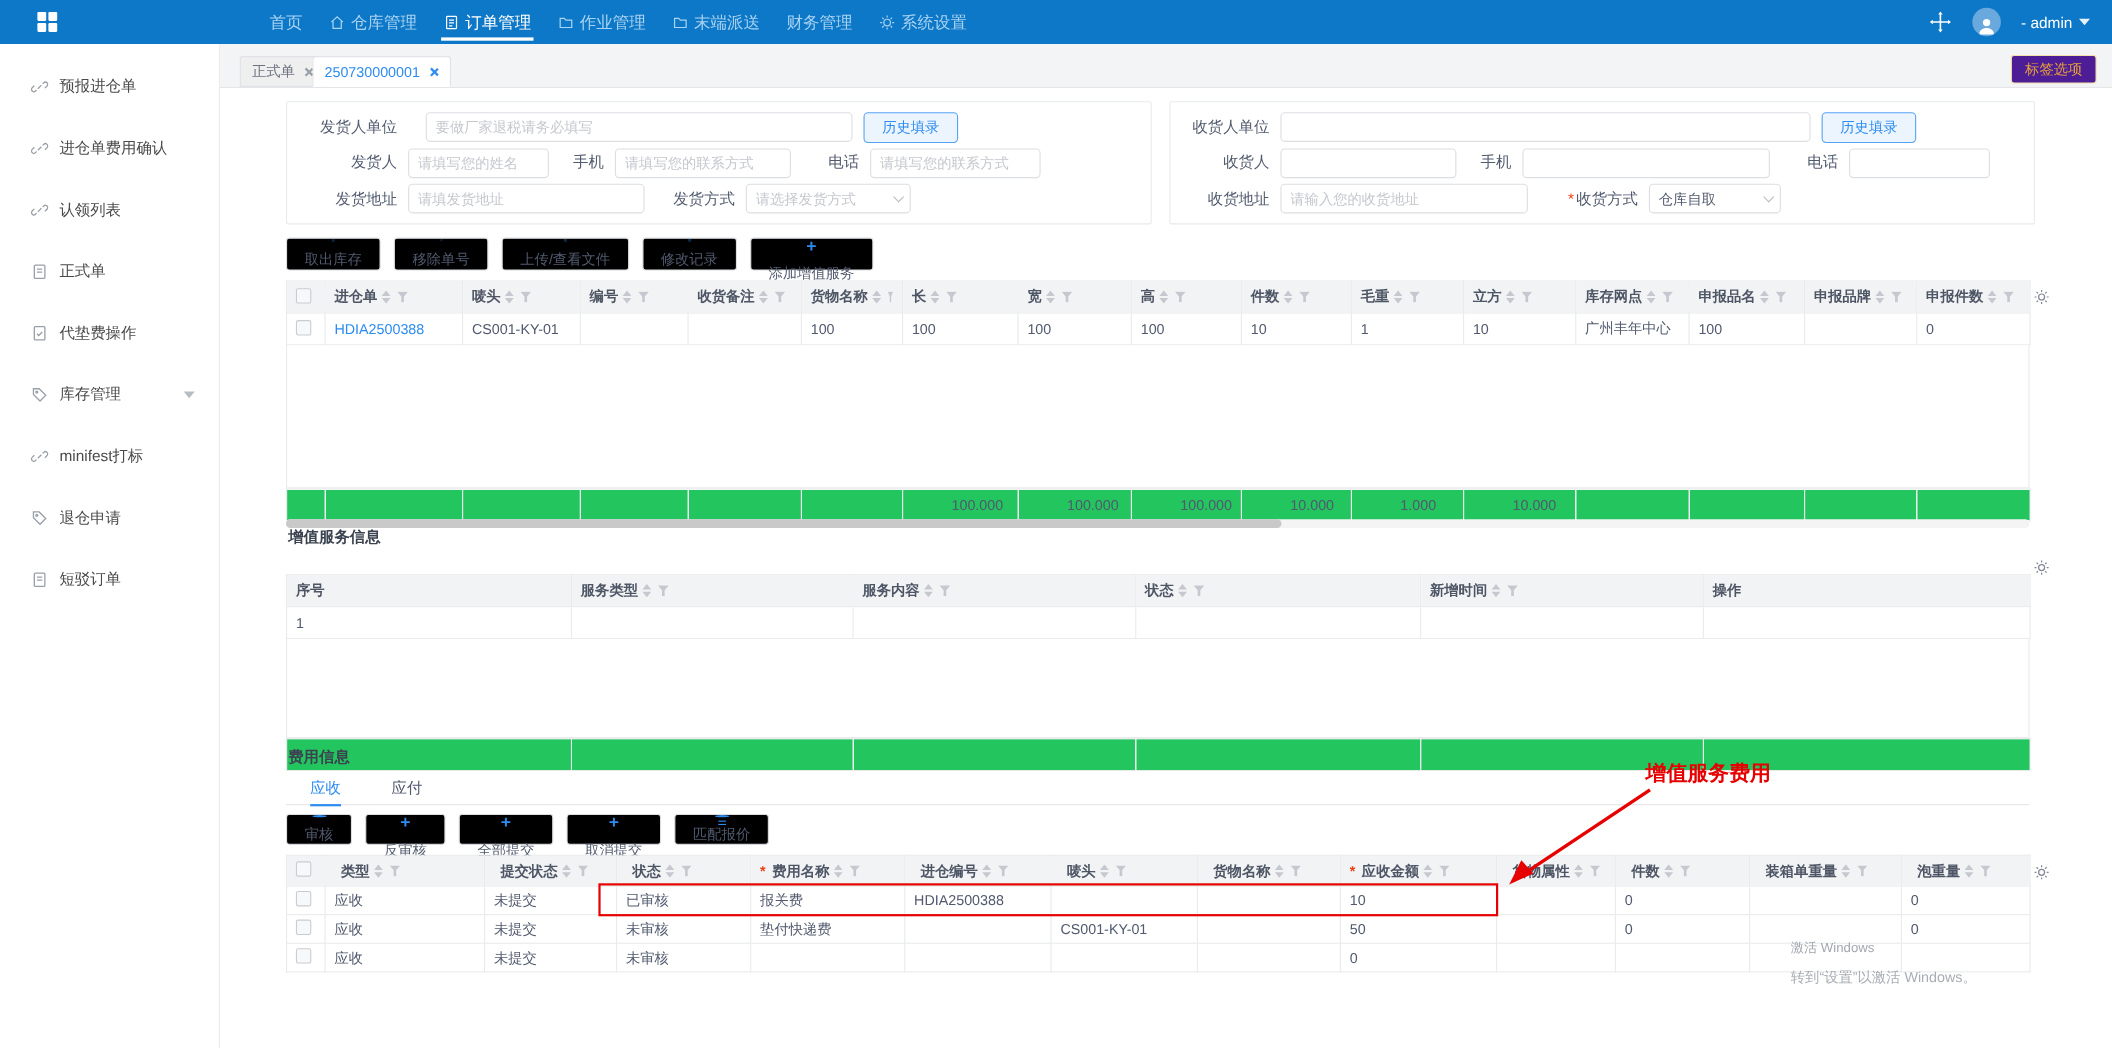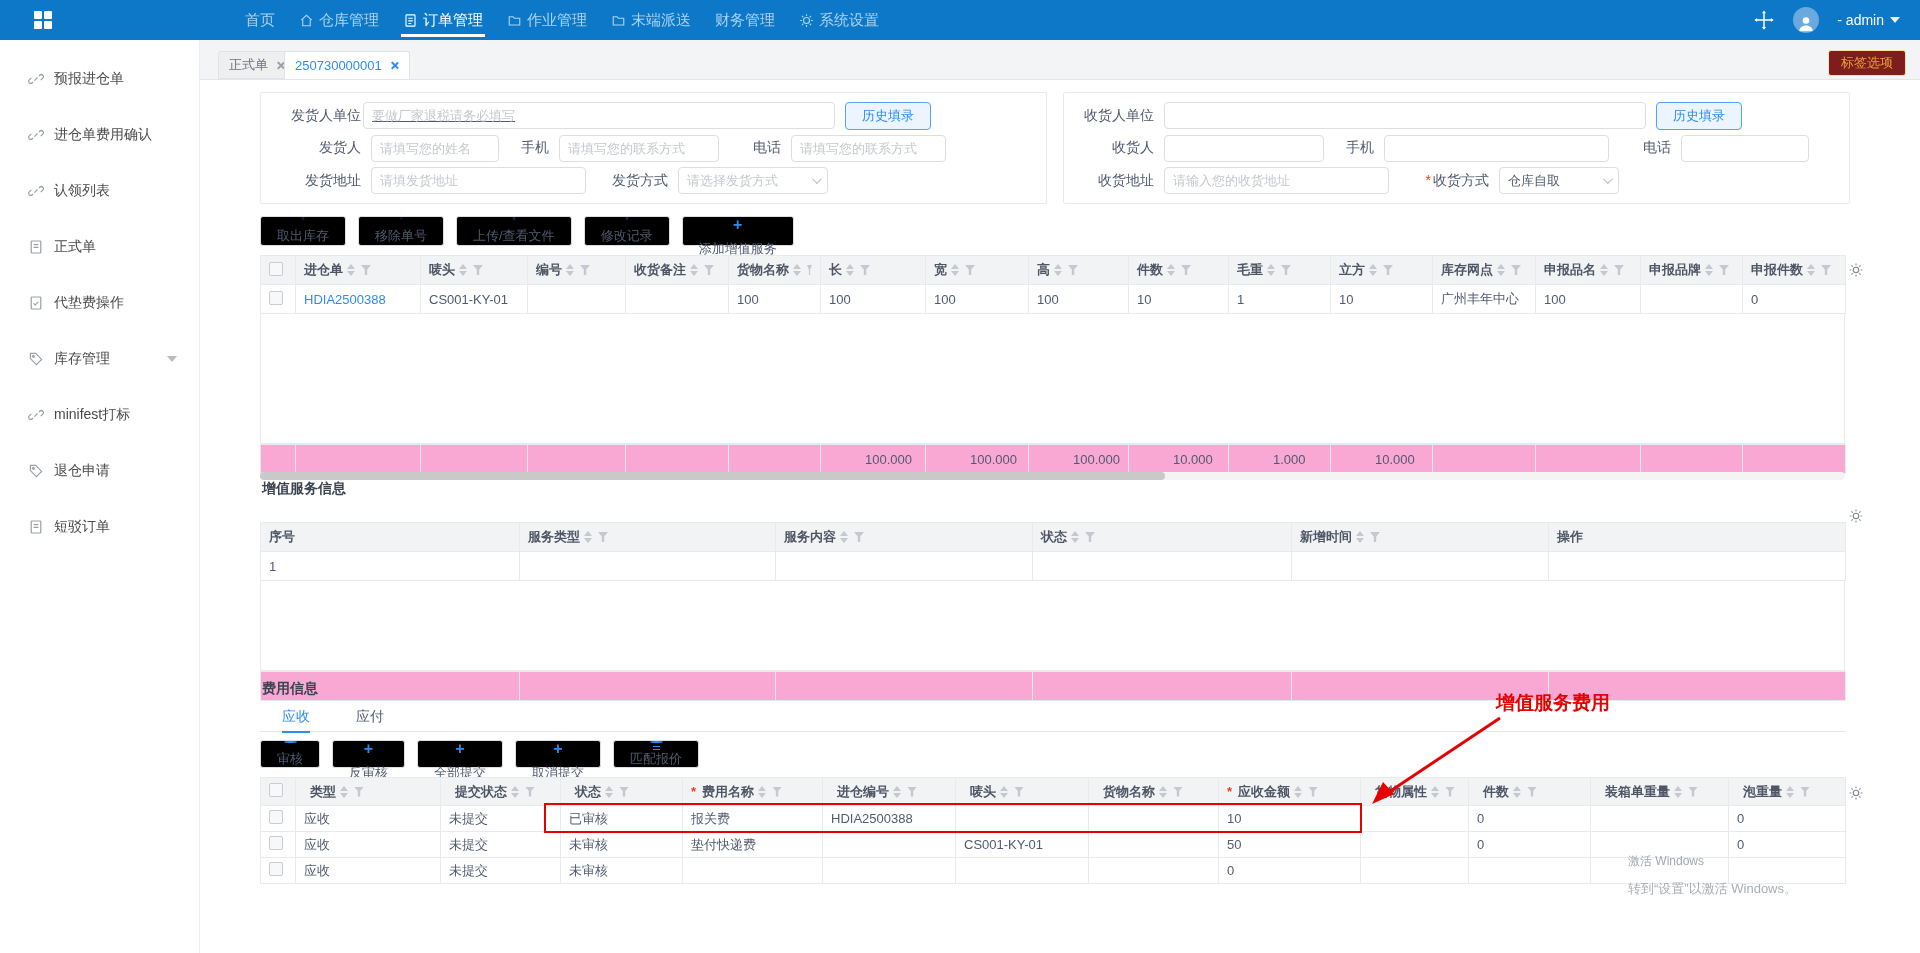--- a/index.html
+++ b/index.html
@@ -28,21 +28,21 @@
   .side-chevron { position:absolute; right:22px; width:0; height:0; border-left:5px solid transparent; border-right:5px solid transparent; border-top:6px solid #b6bcc4; }
 
   
   .tabbar { position:absolute; left:200px; top:40px; right:0; height:40px; background:#f3f4f6; border-bottom:1px solid #e3e5e8; }
   .tab { position:absolute; top:11px; height:28px; display:flex; align-items:center; gap:8px; padding:0 10px; font-size:13px; border:1px solid #e0e2e6; background:#efefef; color:#6b7280; cursor:pointer; border-radius:3px 3px 0 0; }
   .tab.active { background:#fff; color:#2d8cf0; border-bottom-color:#fff; }
   .tab .x { font-size:0; width:9px; height:9px; position:relative; cursor:pointer; }
   .tab .x::before,.tab .x::after { content:""; position:absolute; left:4px; top:0; width:1.5px; height:9px; background:#9aa0a8; }
   .tab .x::before { transform:rotate(45deg);} .tab .x::after { transform:rotate(-45deg);}
   .tab.active .x::before,.tab.active .x::after { background:#2d8cf0; }
-  .tag-options { position:absolute; right:14px; top:10px; height:26px; padding:0 12px; background:#7f1d1d; border:1px solid #f5e0a9; border-radius:3px; color:#e6a23c; font-size:13px; display:flex; align-items:center; cursor:pointer; }
+  .tag-options { position:absolute; right:14px; top:10px; height:26px; padding:0 12px; background:#4c1d95; border:1px solid #f5e0a9; border-radius:3px; color:#e6a23c; font-size:13px; display:flex; align-items:center; cursor:pointer; }
 
   
   .content { position:absolute; left:200px; top:80px; right:0; bottom:0; background:#fff; }
 
   
   .form-box { position:absolute; top:12px; width:787px; height:112px; border:1px solid #e8eaec; border-radius:2px; padding:9px 12px 9px 0; display:flex; flex-direction:column; justify-content:space-between; }
   .fb-left { left:60px; } .fb-right { left:863px; }
   .frow { display:flex; align-items:center; height:27px; }
   .flabel { font-size:14px; color:#515a6e; text-align:right; flex:none; }
   .req-star { color:#ed4014; margin-right:2px; font-size:14px; }
@@ -64,21 +64,21 @@
   th,td { border:1px solid #e8eaec; height:29px; padding:0 8px; text-align:left; font-weight:normal; overflow:hidden; white-space:nowrap; }
   th { background:#f2f3f5; color:#4e5665; font-weight:bold; position:relative; }
   .th-inner { display:flex; align-items:center; gap:4px; }
   .sorters { display:inline-flex; flex-direction:column; gap:2px; cursor:pointer; }
   .sorters i { width:0; height:0; border-left:4px solid transparent; border-right:4px solid transparent; display:block; }
   .sorters .up { border-bottom:5px solid #c5c8ce; }
   .sorters .dn { border-top:5px solid #c5c8ce; }
   .funnel { width:10px; height:10px; background:#c5c8ce; clip-path:polygon(0 0,100% 0,62% 45%,62% 100%,38% 100%,38% 45%); cursor:pointer; margin-left:2px; }
   .cb { width:14px; height:14px; border:1px solid #c9ccd2; border-radius:2px; background:#f7f8fa; display:inline-block; cursor:pointer; }
   .spacer { border:1px solid #e8eaec; border-top:none; background:#fff; }
-  .sum-row td { background:#f9a8d4;padding-left:44px; }
+  .sum-row td { background:#22c55e;padding-left:44px; }
   .link-cell { color:#2d8cf0 !important; cursor:pointer; }
 
   .main-table-wrap { position:absolute; left:60px; top:175px; }
   .vas-title,.fee-title { position:absolute; left:62px; font-size:14px; font-weight:bold; color:#3c4350; }
   .vas-title { top:400px; } .fee-title { top:600px; }
   .vas-wrap { position:absolute; left:60px; top:442px; }
   .vas-wrap th:first-child .sorters, .vas-wrap th:first-child .funnel,
   .vas-wrap th:last-child .sorters, .vas-wrap th:last-child .funnel { display:none; }
 
   
@@ -254,21 +254,21 @@
       <span class="x"></span>
   </div>
   <div class="tag-options">标签选项</div>
 </div>
 
 <div class="content">
 
   <div class="form-box fb-left">
     <div class="frow">
       <span class="flabel" style="width:100px;">发货人单位</span>
-      <input class="inp" style="width: 472px; margin-left: 2px; text-decoration: underline;" placeholder="要做厂家退税请务必填写">
+      <input class="inp" style="width: 388px; margin-left: 26px;" placeholder="要做厂家退税请务必填写">
       <button class="hist-btn" style="margin-left:10px;">历史填录</button>
     </div>
     <div class="frow">
       <span class="flabel" style="width:100px;">发货人</span>
       <input class="inp" style="width: 128px; margin-left: 10px;" placeholder="请填写您的姓名">
       <span class="flabel" style="width:50px;">手机</span>
       <input class="inp" style="width: 160px; margin-left: 10px;" placeholder="请填写您的联系方式">
       <span class="flabel" style="width:62px;">电话</span>
       <input class="inp" style="width: 155px; margin-left: 10px;" placeholder="请填写您的联系方式">
     </div>

